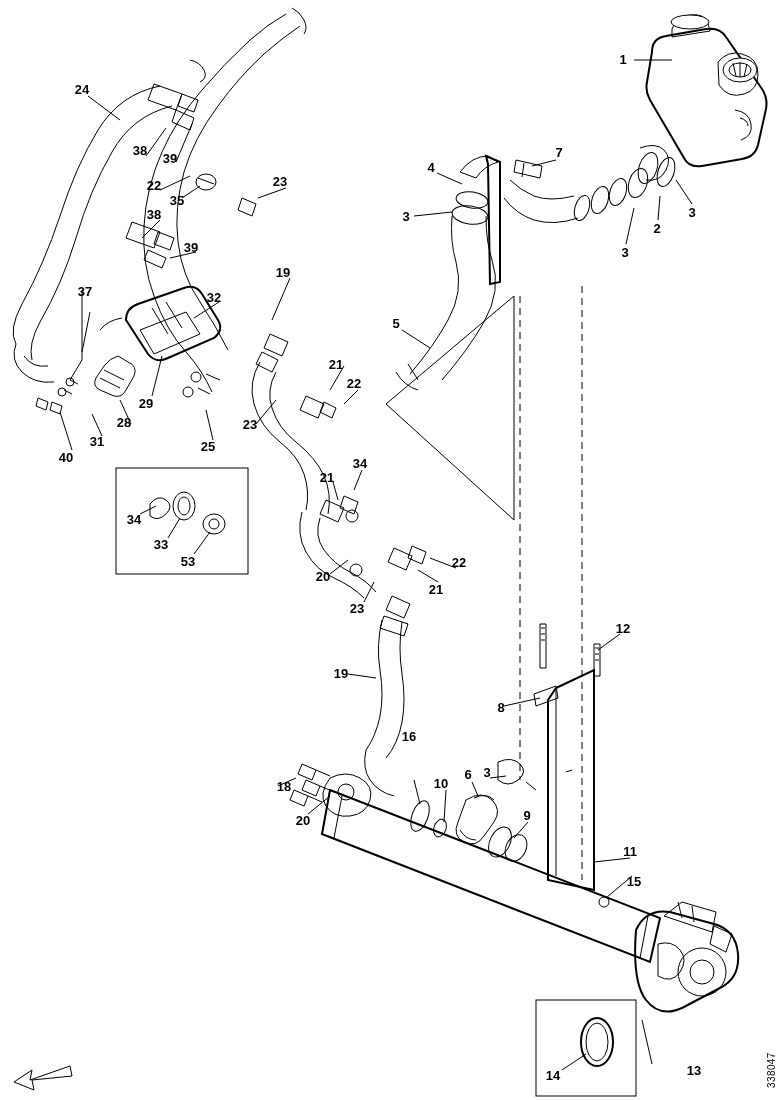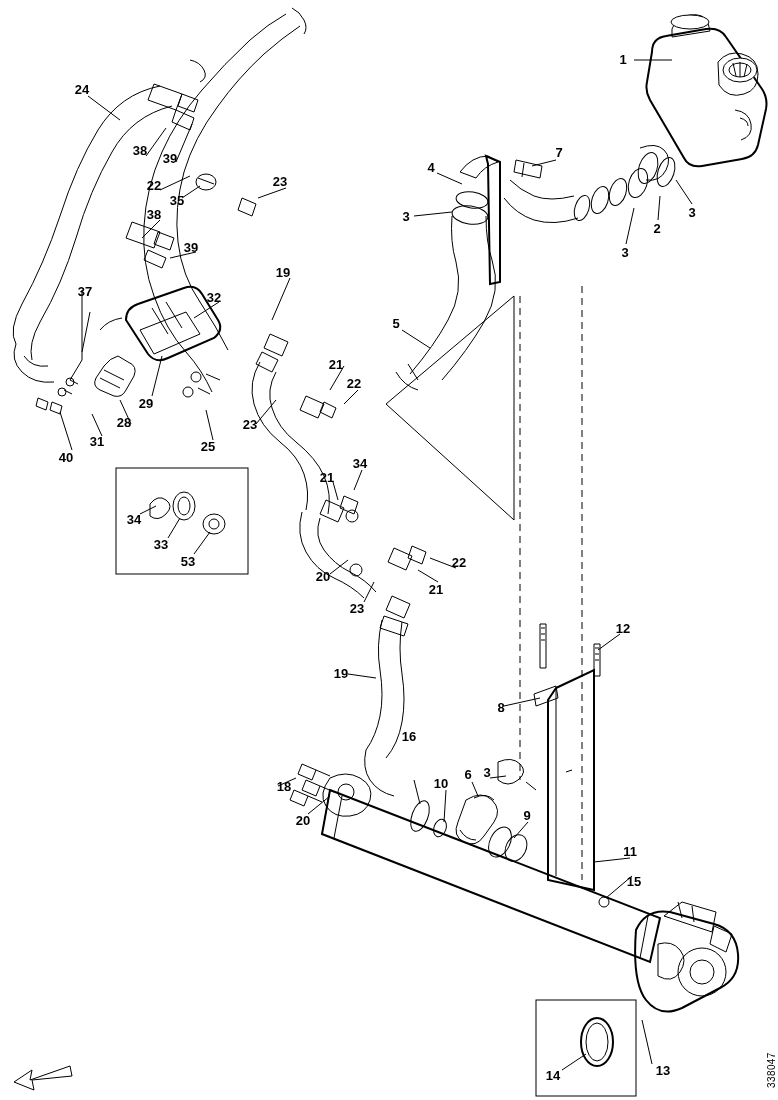--- a/index.html
+++ b/index.html
@@ -309,21 +309,21 @@
   <div class="callout" style="left:487px; top:772px">3</div>
   <div class="callout" style="left:431px; top:167px">4</div>
   <div class="callout" style="left:396px; top:323px">5</div>
   <div class="callout" style="left:468px; top:774px">6</div>
   <div class="callout" style="left:559px; top:152px">7</div>
   <div class="callout" style="left:501px; top:707px">8</div>
   <div class="callout" style="left:527px; top:815px">9</div>
   <div class="callout" style="left:441px; top:783px">10</div>
   <div class="callout" style="left:630px; top:851px">11</div>
   <div class="callout" style="left:623px; top:628px">12</div>
-  <div class="callout" style="left:663px; top:1070px">13</div>
+  <div class="callout" style="left:694px; top:1070px">13</div>
   <div class="callout" style="left:553px; top:1075px">14</div>
   <div class="callout" style="left:634px; top:881px">15</div>
   <div class="callout" style="left:409px; top:736px">16</div>
   <div class="callout" style="left:303px; top:820px">20</div>
   <div class="callout" style="left:284px; top:786px">18</div>
   <div class="callout" style="left:341px; top:673px">19</div>
   <div class="callout" style="left:323px; top:576px">20</div>
   <div class="callout" style="left:336px; top:364px">21</div>
   <div class="callout" style="left:327px; top:477px">21</div>
   <div class="callout" style="left:436px; top:589px">21</div>

